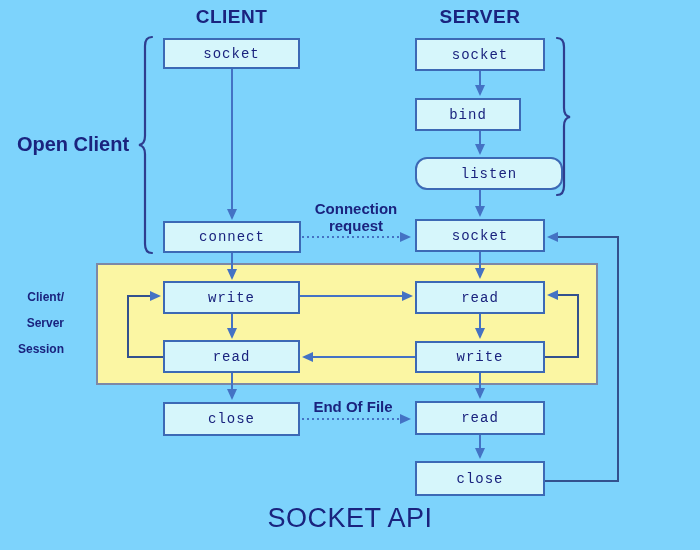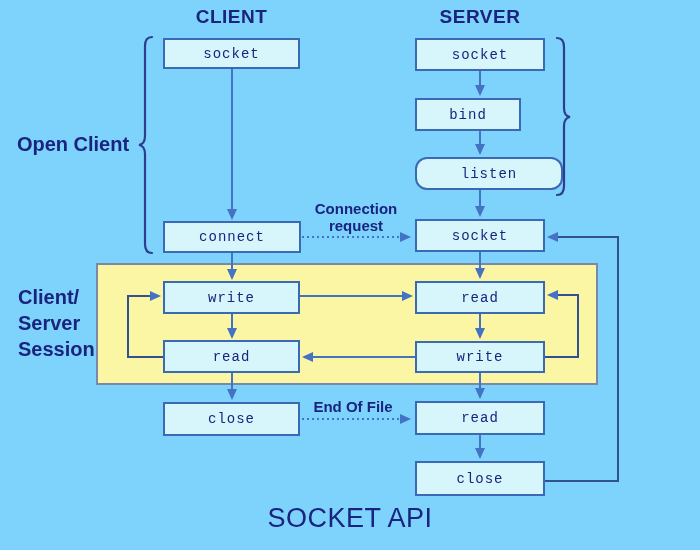--- a/index.html
+++ b/index.html
@@ -20,21 +20,21 @@
   }
   .col-header{
     position:absolute;z-index:3;text-align:center;
     font-weight:bold;font-size:19px;color:#1a237e;letter-spacing:0.5px;
   }
   .side-label{
     position:absolute;z-index:3;font-weight:bold;color:#1a237e;
   }
   .lbl-open-client{left:12px;top:133px;width:122px;text-align:center;font-size:20px;}
   .lbl-open-listen{left:575px;top:106px;font-size:20px;}
-  .lbl-session{left:18px;top:284px;font-size:20px;line-height:26px;white-space:pre-line;}
+  .lbl-session{left:18px;top:284px;font-size:12px;line-height:26px;white-space:pre-line;text-align:right;}
   .lbl-conn-req{left:296px;top:200px;width:120px;text-align:center;font-size:15px;line-height:17px;white-space:pre-line;}
   .lbl-eof{left:298px;top:398px;width:110px;text-align:center;font-size:15px;}
   .diagram-title{
     position:absolute;left:0;top:503px;width:700px;text-align:center;z-index:3;
     font-weight:normal;font-size:27px;color:#1a237e;letter-spacing:0.5px;
   }
   .overlay{position:absolute;left:0;top:0;z-index:4;pointer-events:none;}
 </style>
 </head>
 <body>

